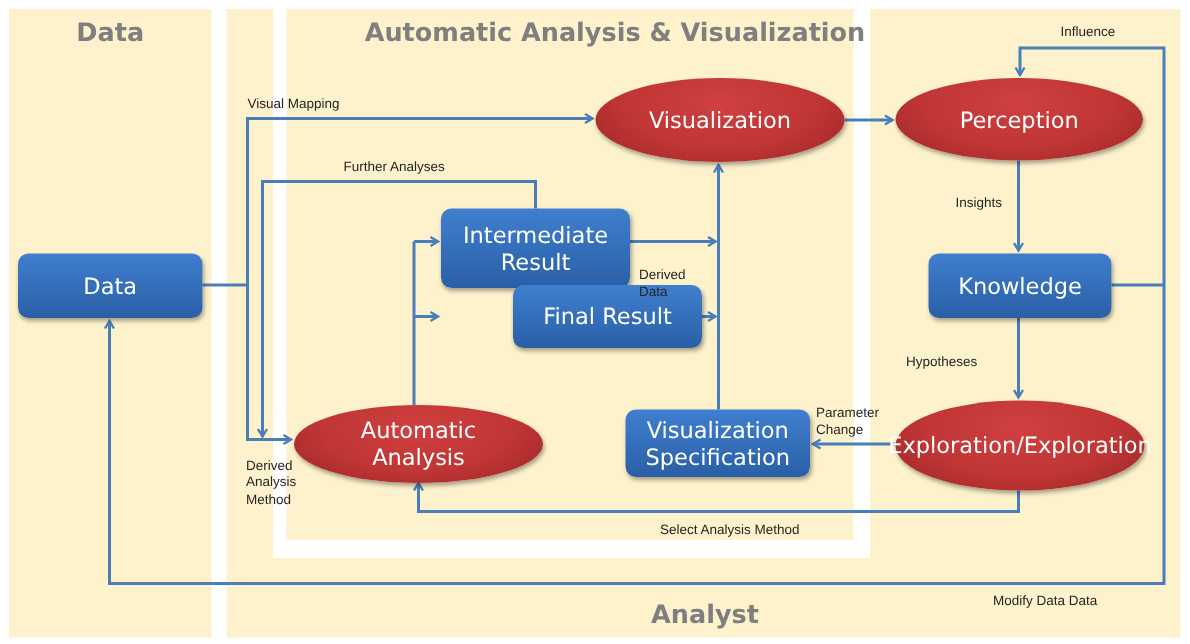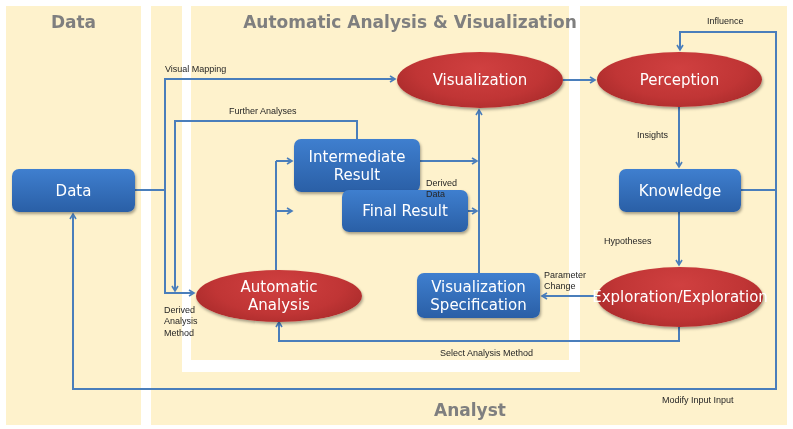--- a/index.html
+++ b/index.html
@@ -114,13 +114,13 @@
   <div>Method</div>
 </div>
 <div class="lbl" style="left:440px;top:348px;">Select Analysis Method</div>
 <div class="lbl c" style="left:544px;top:270px;width:48px;">
   <div>Parameter</div>
   <div>Change</div>
 </div>
 <div class="lbl" style="left:707px;top:16px;">Influence</div>
 <div class="lbl" style="left:637px;top:130px;">Insights</div>
 <div class="lbl" style="left:604px;top:236px;">Hypotheses</div>
-<div class="lbl" style="left:662px;top:395px;">Modify Input Input</div>
+<div class="lbl" style="left:662px;top:395px;">Modify Data Data</div>
 
 </body></html>

